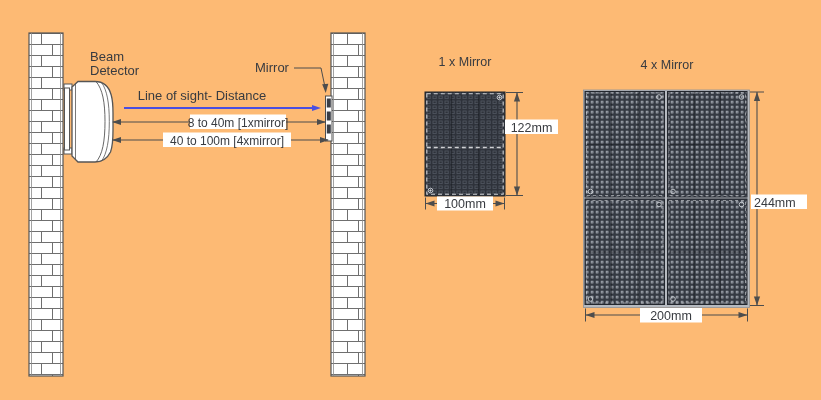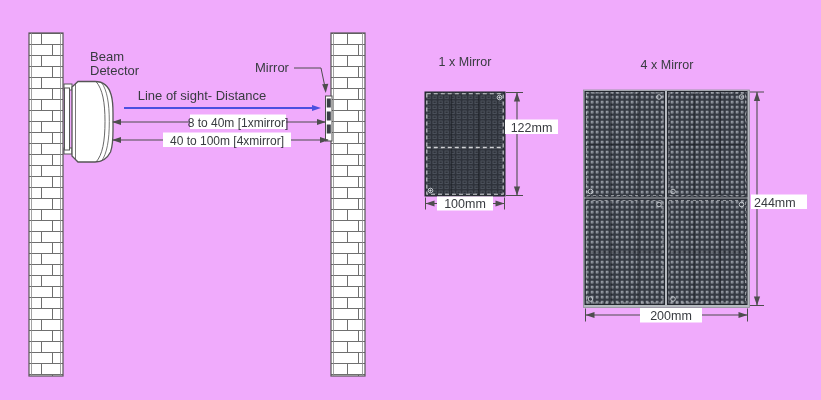--- a/index.html
+++ b/index.html
@@ -1,19 +1,19 @@
 <!DOCTYPE html>
 <html><head>
 <meta charset="utf-8">
 <style>
   html,body{margin:0;padding:0;background:#ffffff;}
   .canvas{
     position:relative;
     width:821px;height:400px;
-    background:#f0abfc;
+    background:#fdba74;
     font-family:"Liberation Sans", sans-serif;
     overflow:hidden;
   }
   svg{position:absolute;top:0;left:0;}
   text{fill:#383b40;}
   .fs13{font-size:13px;}
   .fs12{font-size:12px;}
   .dimtxt{font-size:12.5px;}
   .title{font-size:12.5px;}
 </style>

